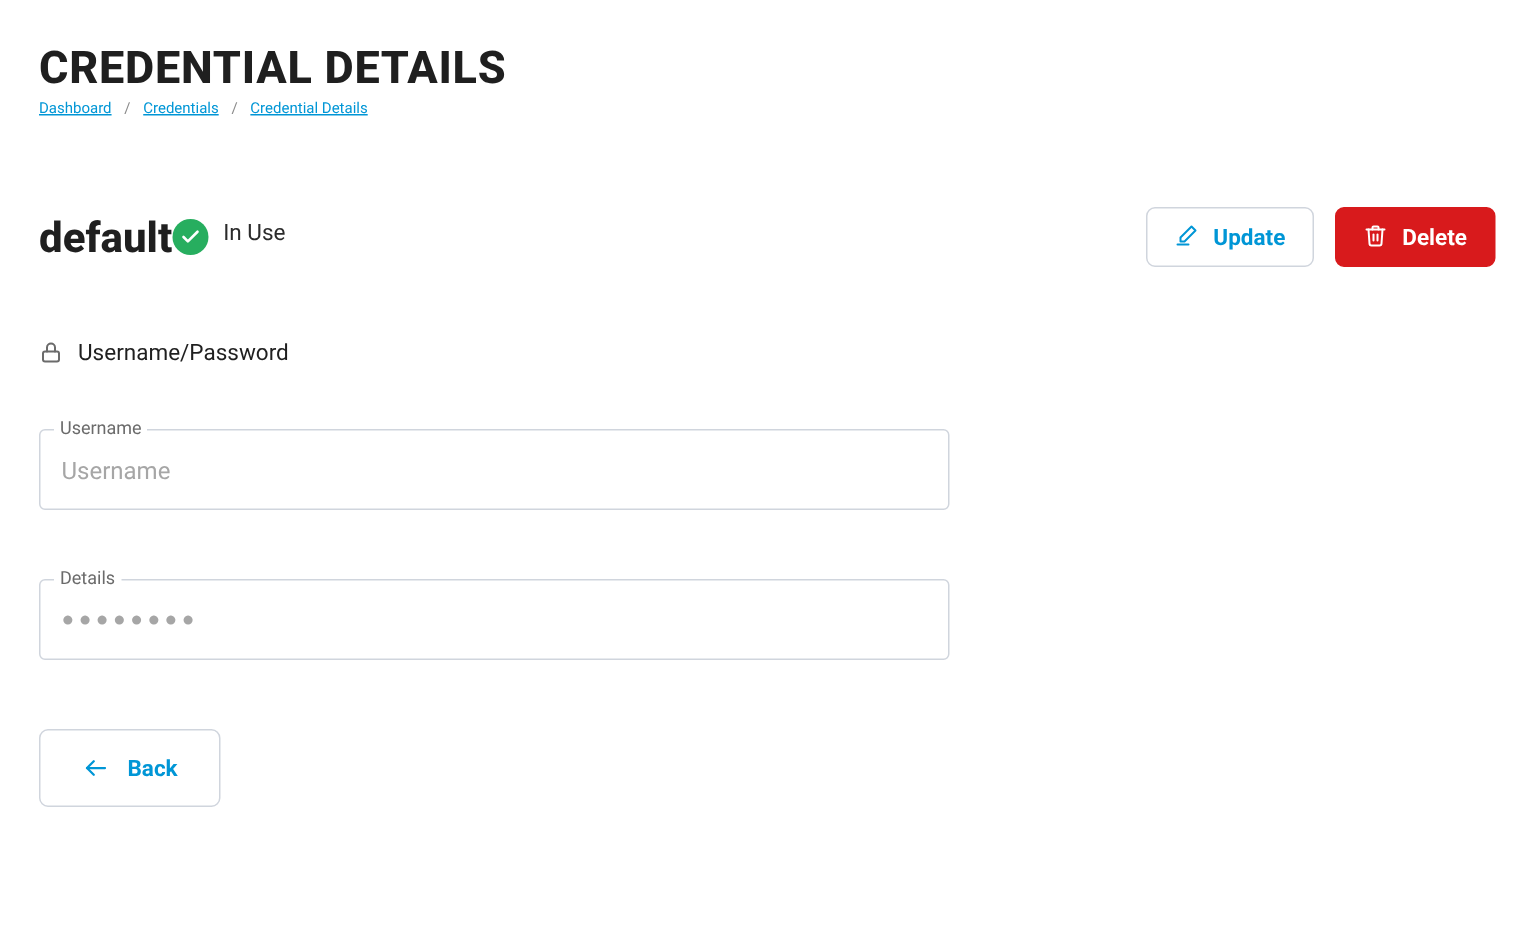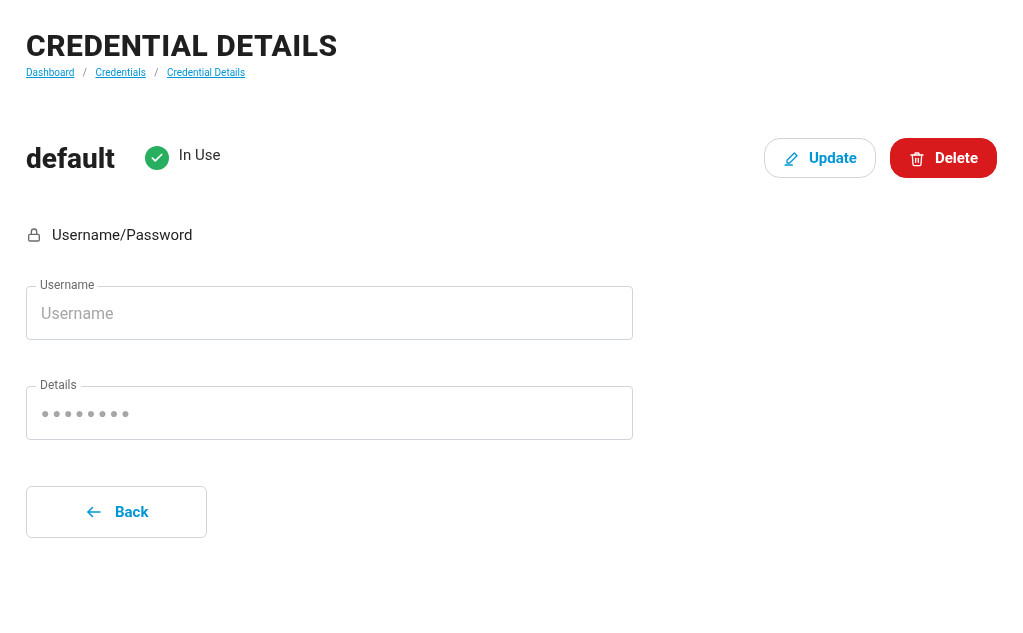--- a/index.html
+++ b/index.html
@@ -36,21 +36,20 @@
 
   .header-row {
     display: flex;
     align-items: center;
     justify-content: space-between;
     margin-bottom: 48px;
   }
   .cred-title-group {
     display: flex;
     align-items: center;
-    gap: 30px;
   }
   .cred-name {
     font-size: 28px;
     font-weight: 800;
     margin: 0;
   }
   .status {
     display: inline-flex;
     gap: 10px;
     font-size: 15px;
@@ -61,26 +60,26 @@
     background: #27ae5f;
     border-radius: 50%;
     display: inline-flex;
     align-items: center; justify-content: center;
   }
   .check-circle svg { width: 14px; height: 14px; display: block; }
 
   .actions { display: flex; gap: 14px; }
   .btn {
     display: inline-flex;
-    align-items: flex-end;
+    align-items: flex-start;
     gap: 10px;
     font-size: 15px;
     font-weight: 700;
     padding: 10px 18px;
-    border-radius: 16px;
+    border-radius: 6px;
     border: 1px solid transparent;
     cursor: pointer;
     background: #fff;
     font-family: inherit;
   }
   .btn svg { width: 16px; height: 16px; display: block; }
   .btn-outline-blue { border-color: #d0d5dd; color: #0096d6; }
   .btn-outline-blue svg { stroke: #0096d6; }
   .btn-danger { background: #d81a1c; color: #fff; border-color: #d81a1c; }
   .btn-danger svg { stroke: #fff; }
@@ -145,21 +144,21 @@
 
   .back-btn {
     display: inline-flex;
     align-items: center;
     gap: 12px;
     border: 1px solid #d0d5dd;
     background: #fff;
     color: #0096d6;
     font-weight: 700;
     font-size: 15px;
-    padding: 16px 58px;
+    padding: 16px 28px;
     border-radius: 6px;
     cursor: pointer;
     font-family: inherit;
   }
   .back-btn svg { width: 18px; height: 18px; stroke: #0096d6; display: block; }
 </style>
 </head>
 <body>
 
 

